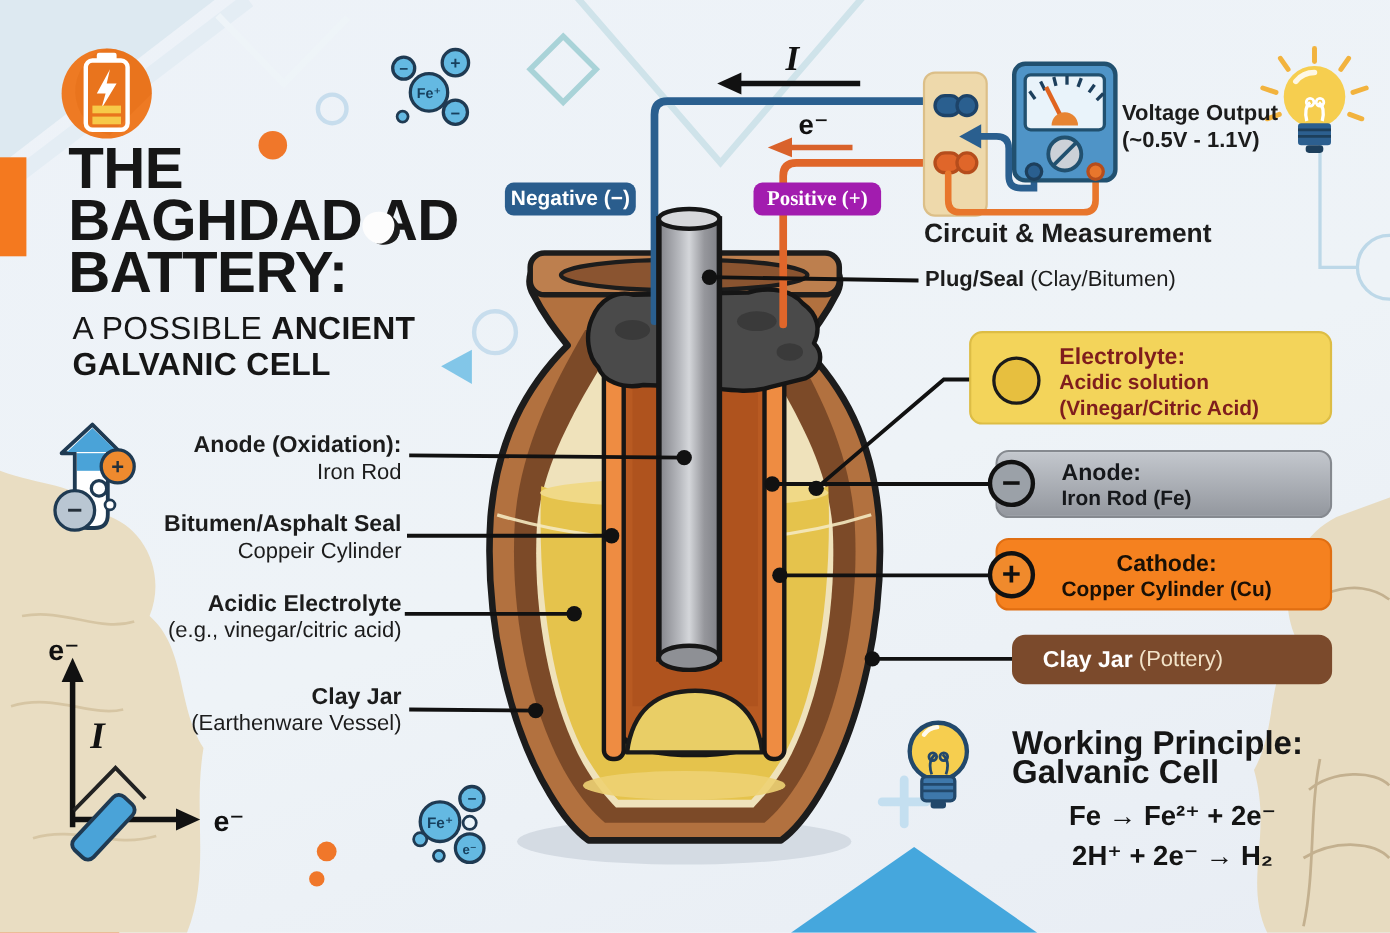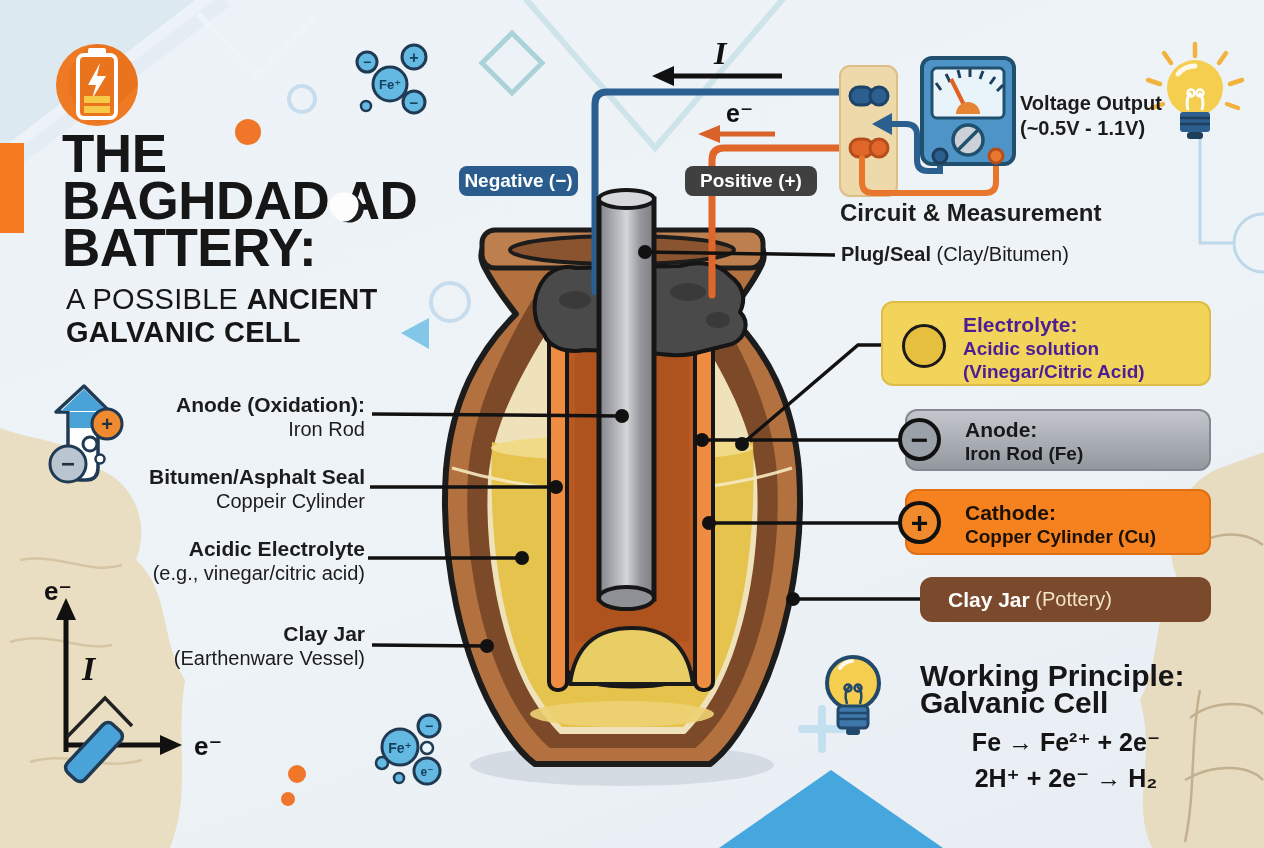--- a/index.html
+++ b/index.html
@@ -22,39 +22,39 @@
 
   
   .dlabel{right:899px;text-align:right;white-space:nowrap;}
   .dlabel .b{font-weight:700;font-size:21px;line-height:24px;}
   .dlabel .s{font-weight:400;font-size:20px;line-height:25px;}
 
   
   .badge{height:30px;border-radius:8px;color:#fff;font-weight:700;font-size:19px;
     display:flex;align-items:center;justify-content:center;}
   .badge.neg{left:459px;top:166px;width:119px;background:#2a5d8d;}
-  .badge.pos{left:685px;top:166px;width:132px;background:#404040;}
+  .badge.pos{left:685px;top:166px;width:116px;background:#a21caf;font-family:Liberation Serif, serif;}
 
   
   .plugseal{left:841px;top:243px;font-size:20px;white-space:nowrap;}
   .plugseal .b{font-weight:700;}
   .voltage{left:1020px;top:91px;font-weight:700;font-size:20px;line-height:25px;}
   .circuit-cap{left:840px;top:199px;font-weight:700;font-size:24px;}
 
   
   .ibox{border-radius:12px;z-index:2;}
   .ibox .t{font-weight:700;font-size:21px;line-height:25px;}
   .ibox .l{font-weight:700;font-size:19px;line-height:23px;}
   .box-electrolyte{left:881px;top:301px;width:330px;height:85px;background:#f3d45a;border:2px solid #ddbd45;box-sizing:border-box;}
-  .box-electrolyte .txt{position:absolute;left:80px;top:9px;color:#4c1d95;}
+  .box-electrolyte .txt{position:absolute;left:80px;top:9px;color:#7f1d1d;}
   .ellipse-icon{position:absolute;left:19px;top:21px;width:38px;height:38px;border-radius:50%;
     background:#e7bf3f;border:3px solid #1a1a1a;}
   .box-anode{left:905px;top:409px;width:306px;height:62px;background:linear-gradient(180deg,#c3c7cd,#93979e);border:2px solid #85898f;box-sizing:border-box;}
   .box-anode .txt{position:absolute;left:58px;top:6px;color:#16181b;}
-  .box-cathode{left:905px;top:489px;width:306px;height:66px;background:#f5811f;border:2px solid #e06e12;box-sizing:border-box;}
+  .box-cathode{left:905px;top:489px;width:306px;height:66px;background:#f5811f;border:2px solid #e06e12;box-sizing:border-box;text-align:center;}
   .box-cathode .txt{position:absolute;left:58px;top:9px;color:#191006;}
   .sym-circle{width:43px;height:43px;border-radius:50%;border:4px solid #111;box-sizing:border-box;
     display:flex;align-items:center;justify-content:center;font-weight:700;font-size:30px;color:#111;z-index:3;}
   .sym-minus{left:898px;top:418px;background:#9ba1a8;}
   .sym-plus{left:898px;top:501px;background:#f08a2c;}
   .box-clay{left:920px;top:577px;width:291px;height:45px;background:#7b4a2c;display:flex;align-items:center;padding-left:28px;box-sizing:border-box;}
   .box-clay .b{font-weight:700;font-size:21px;color:#ffffff;}
   .box-clay .r{font-weight:400;font-size:20px;color:#f2e3c8;white-space:pre;}
 
   

